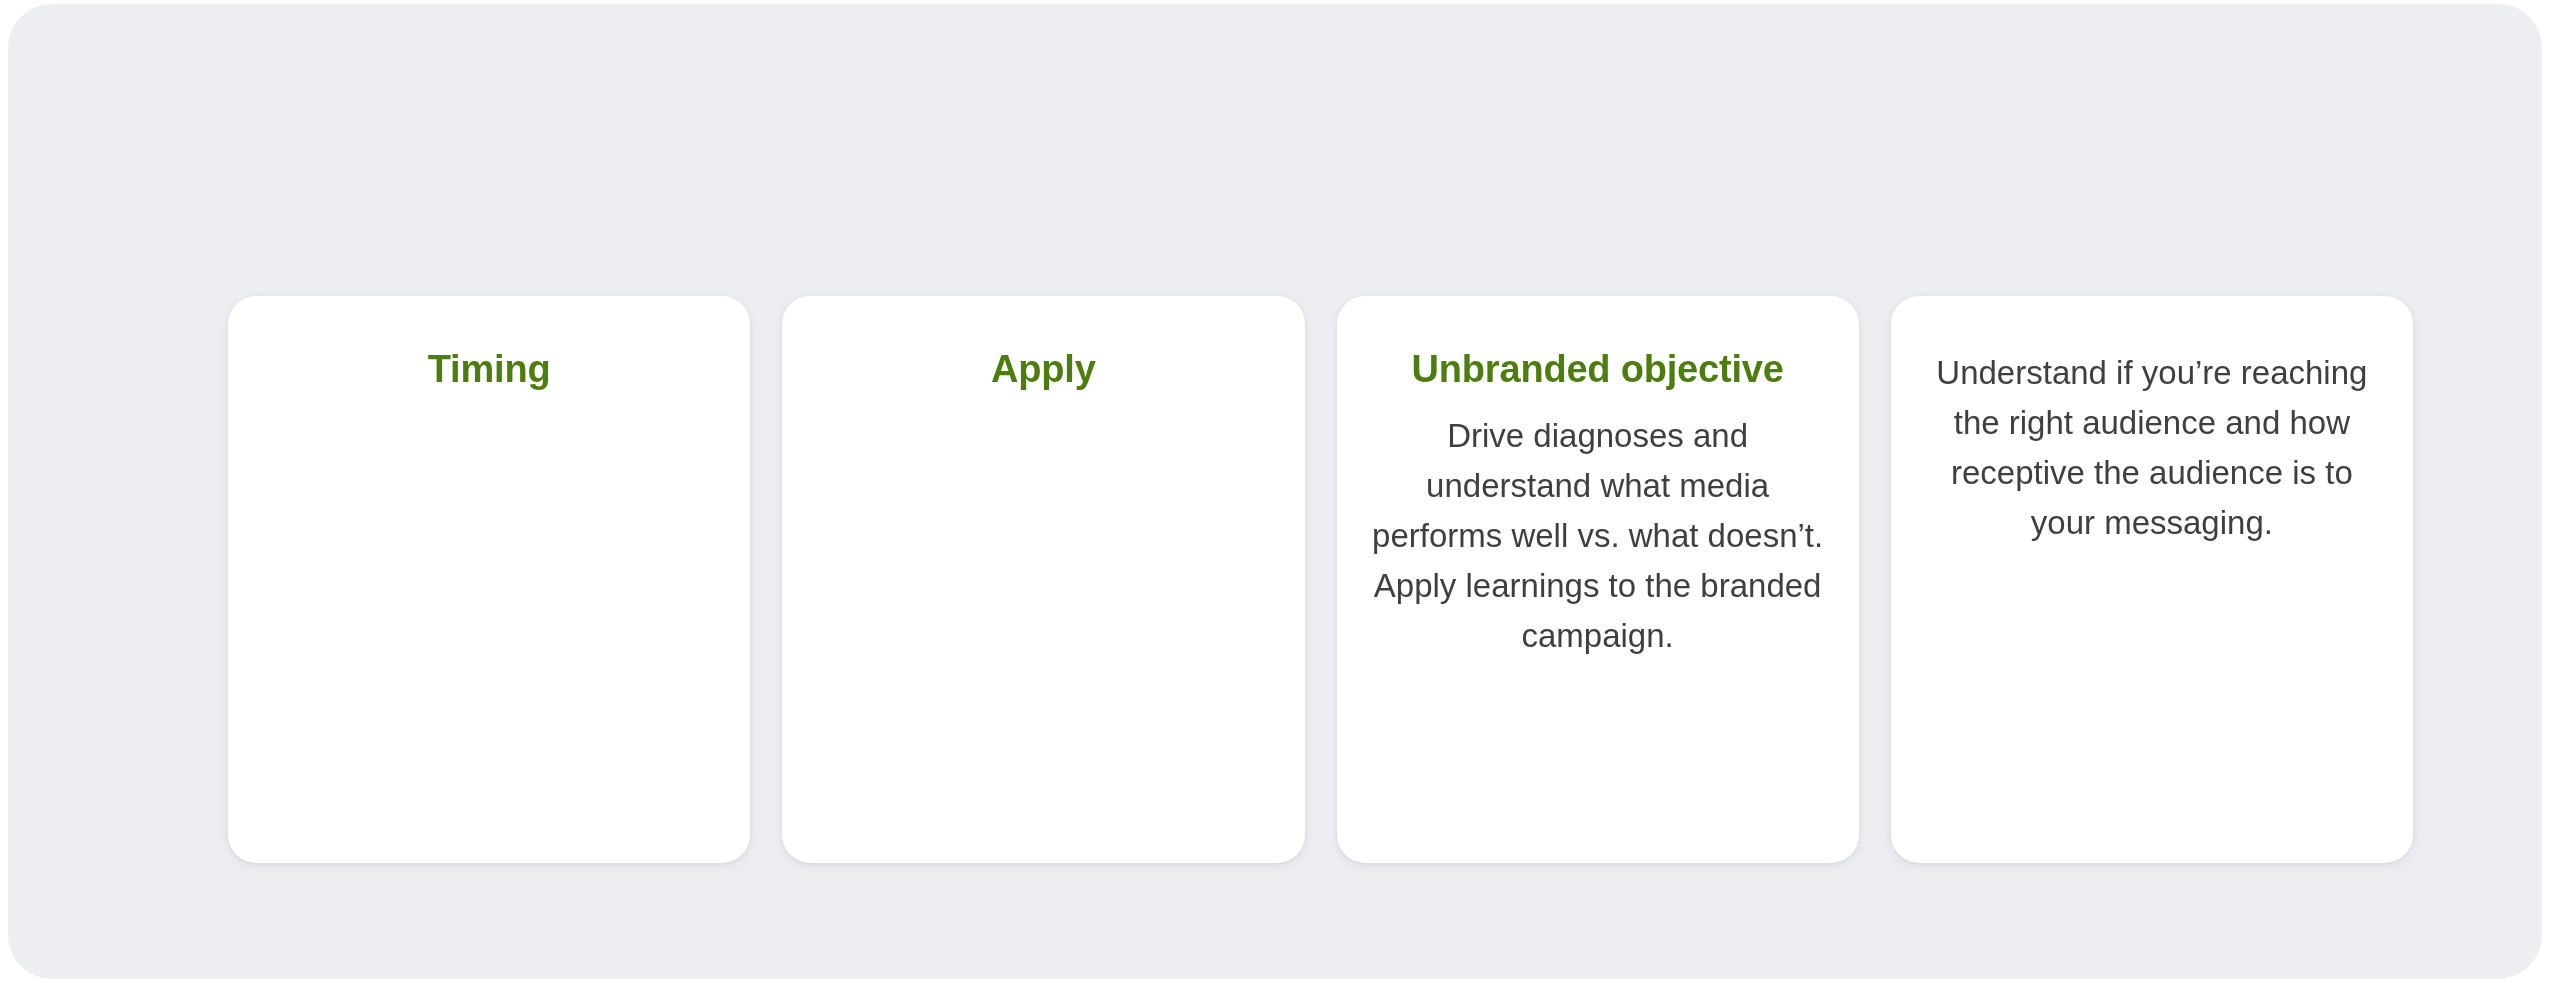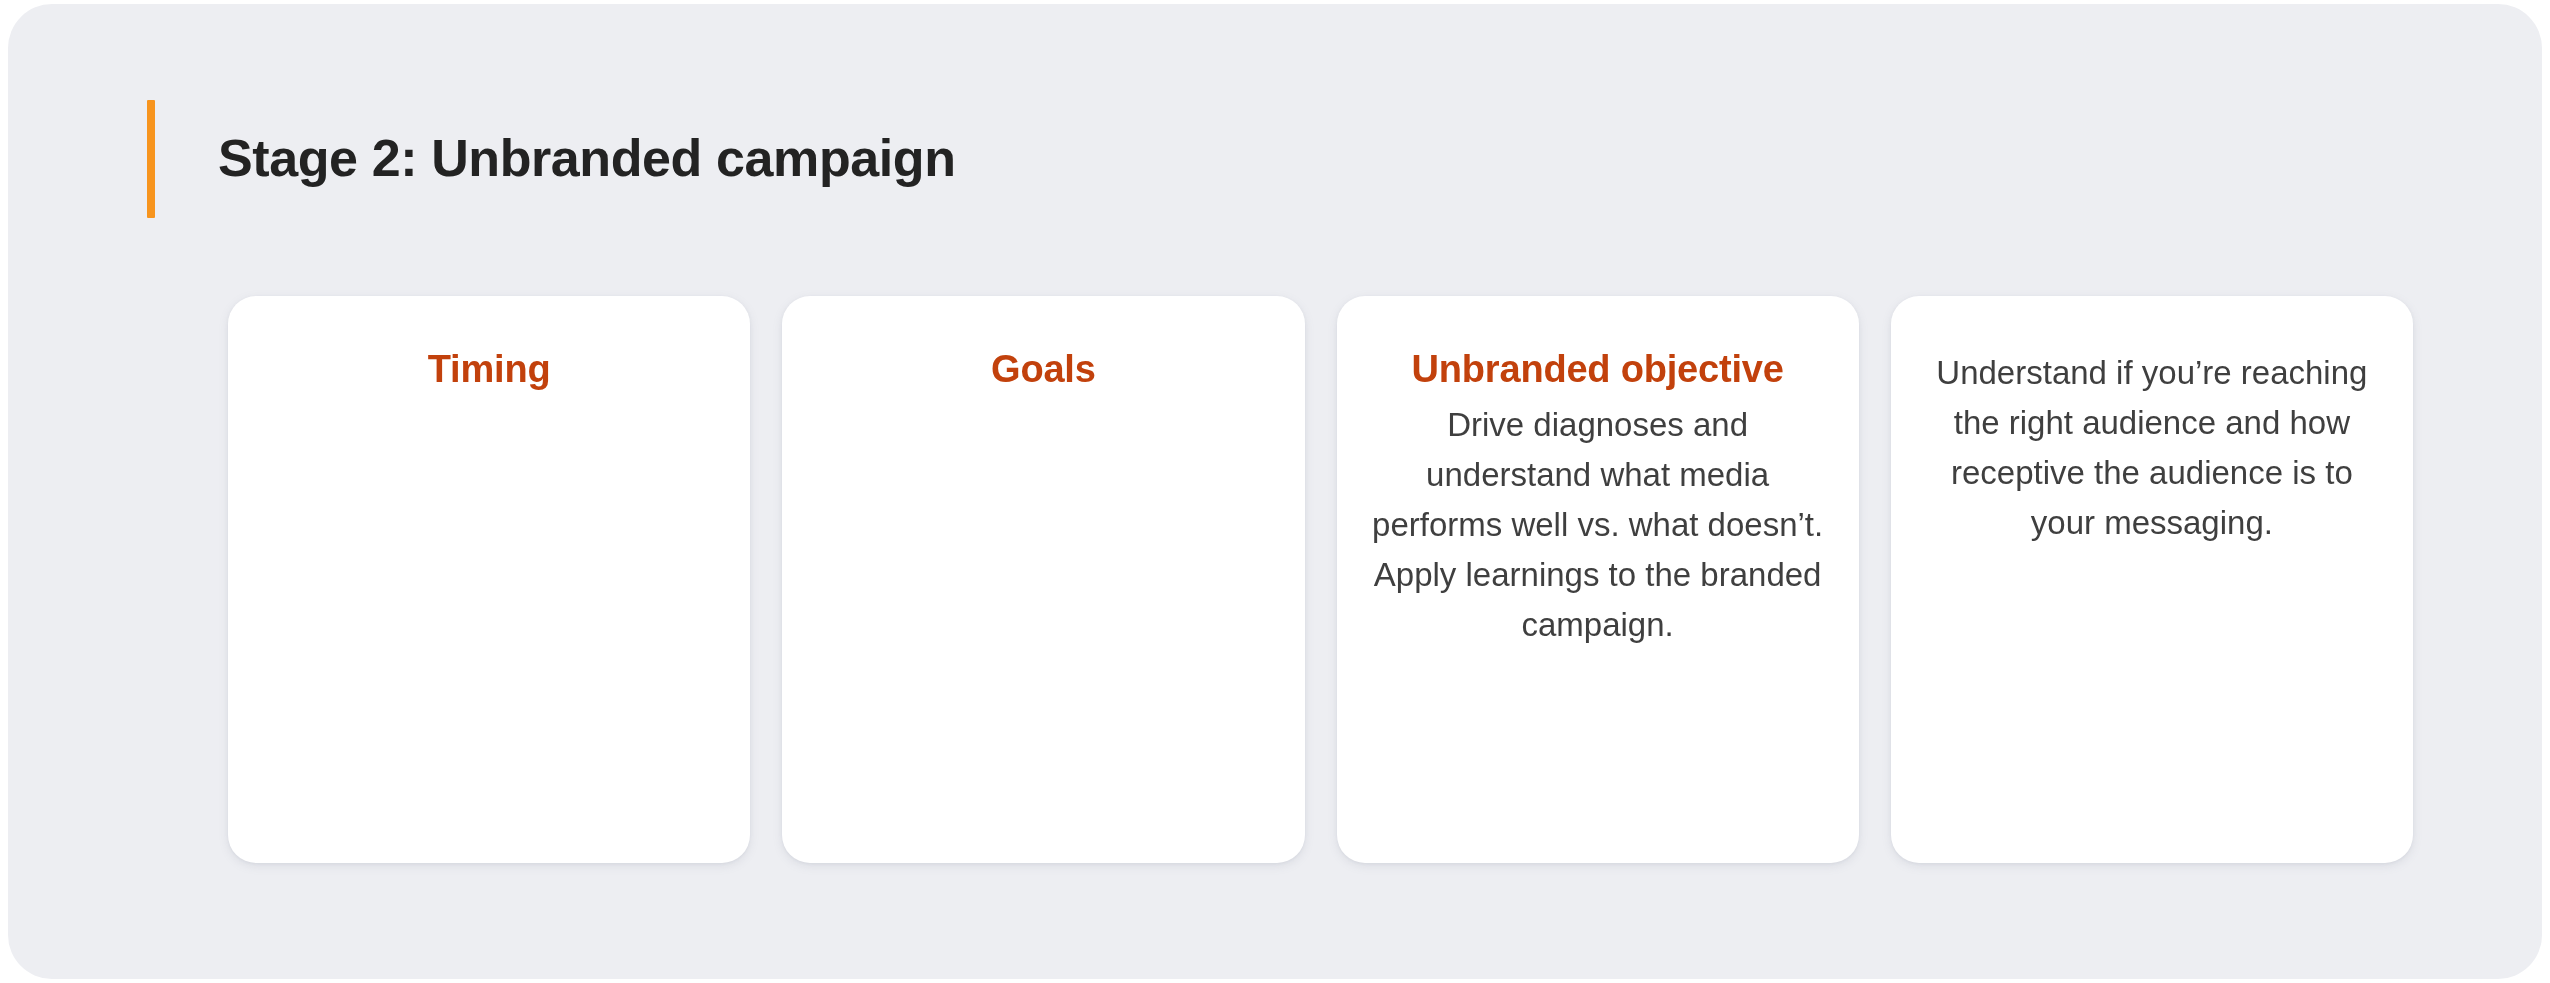--- a/index.html
+++ b/index.html
@@ -73,56 +73,52 @@
     padding: 52px 26px 30px 26px;
     display: flex;
     flex-direction: column;
     align-items: center;
     overflow: hidden;
   }
 
   .card-title {
     font-size: 38px;
     font-weight: 700;
-    color: #c2410c;
+    color: #4d7c0f;
     line-height: 1.15;
     text-align: center;
     letter-spacing: -0.2px;
-    margin: 0 0 8px 0;
+    margin: 0 0 19px 0;
     white-space: nowrap;
   }
 
   .card-body {
     font-size: 33px;
     font-weight: 400;
     color: #3F3F3F;
     line-height: 50px;
     text-align: center;
     margin: 0;
     max-width: 100%;
   }
 </style>
 </head>
 <body>
 
 <div class="panel">
 
-  <div class="header">
-    <div class="accent-bar"></div>
-    <h1 class="page-title">Stage 2: Unbranded campaign</h1>
-  </div>
 
   <div class="cards">
 
     <div class="card">
       <div class="card-title">Timing</div>
     </div>
 
     <div class="card">
-      <div class="card-title">Goals</div>
+      <div class="card-title">Apply</div>
     </div>
 
     <div class="card">
       <div class="card-title">Unbranded objective</div>
       <p class="card-body">Drive diagnoses and understand what media performs well vs. what doesn’t. Apply learnings to the branded campaign.</p>
     </div>
 
     <div class="card">
       <p class="card-body">Understand if you’re reaching the right audience and how receptive the audience is to your messaging.</p>
     </div>

